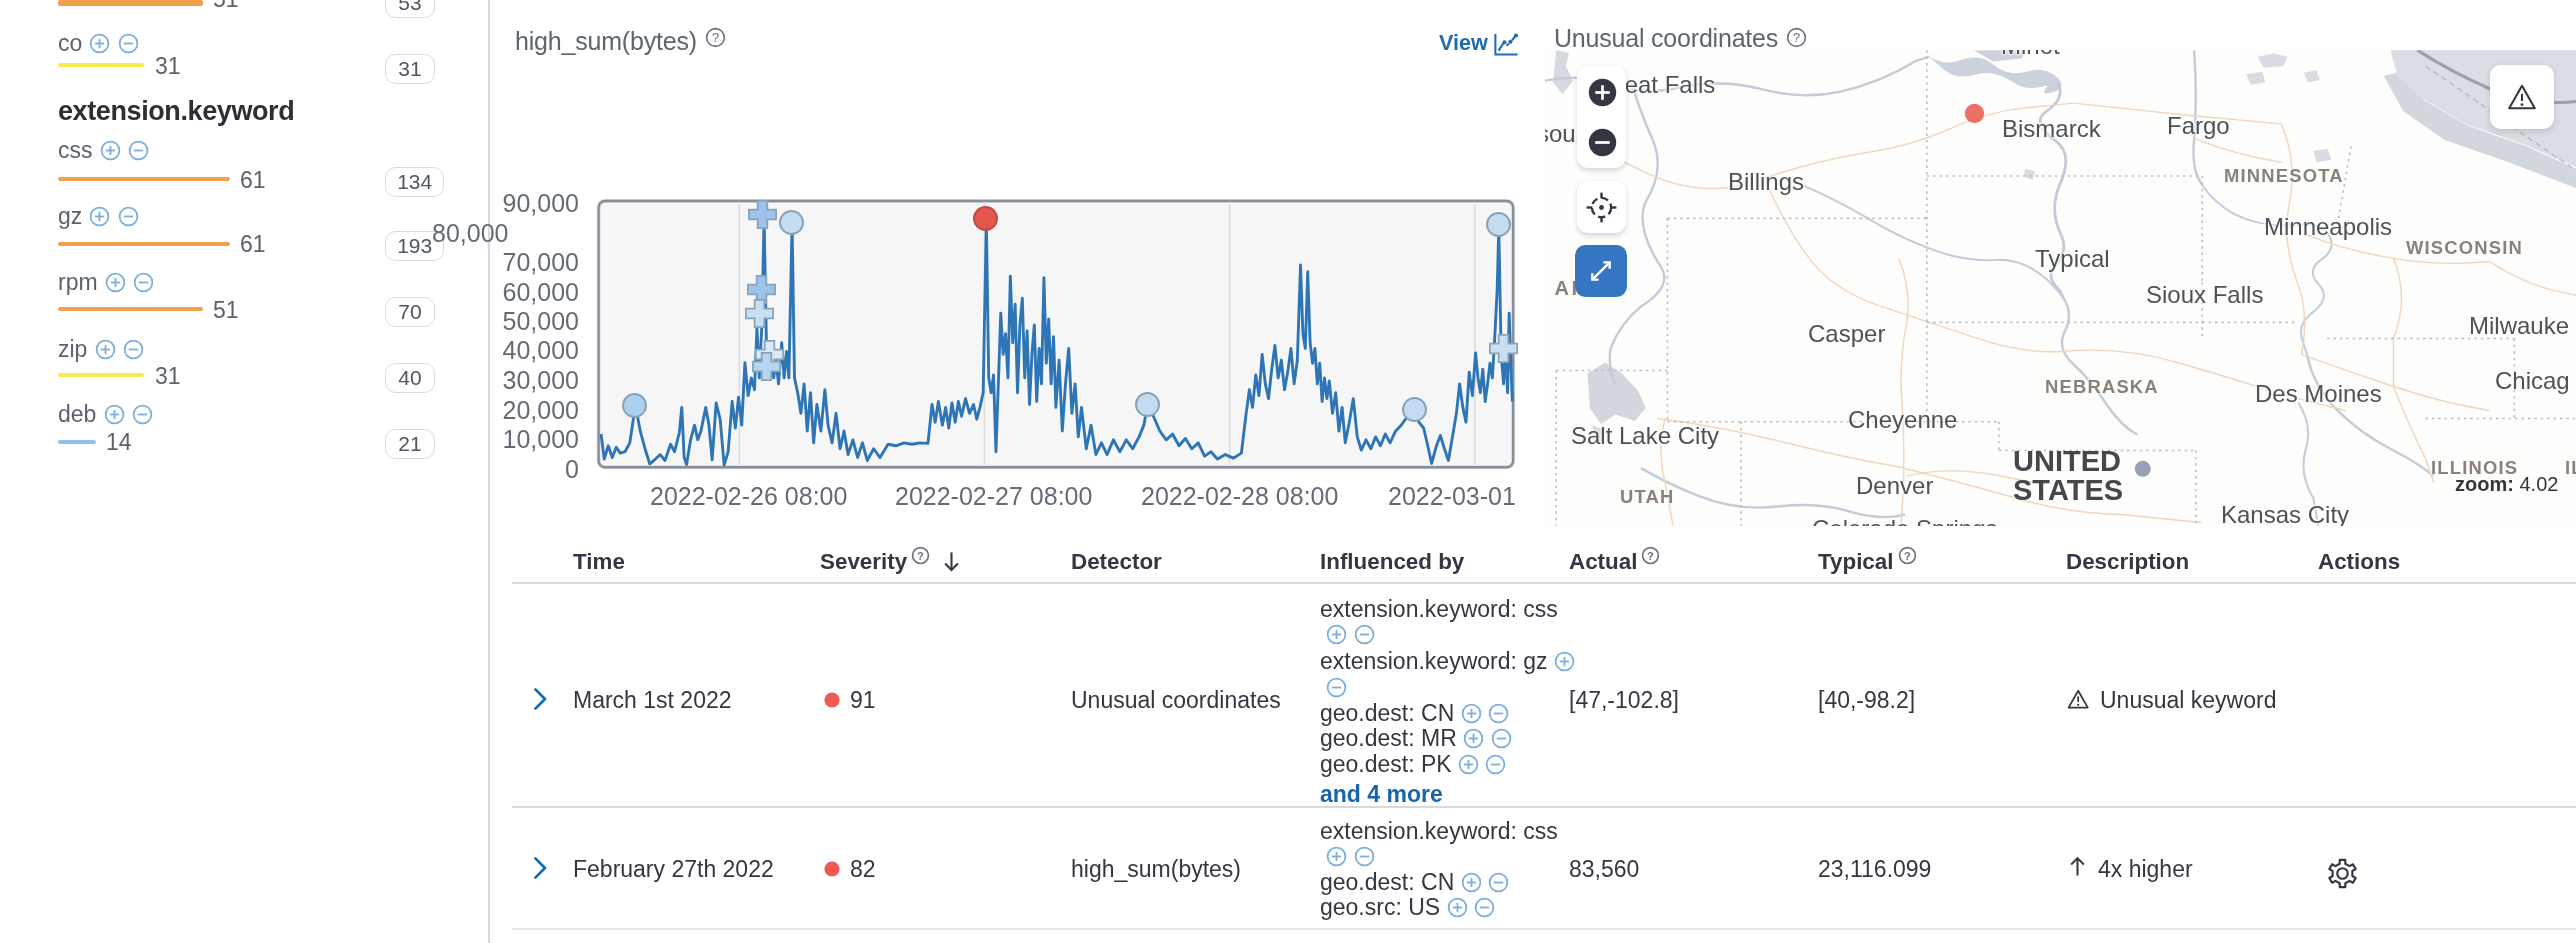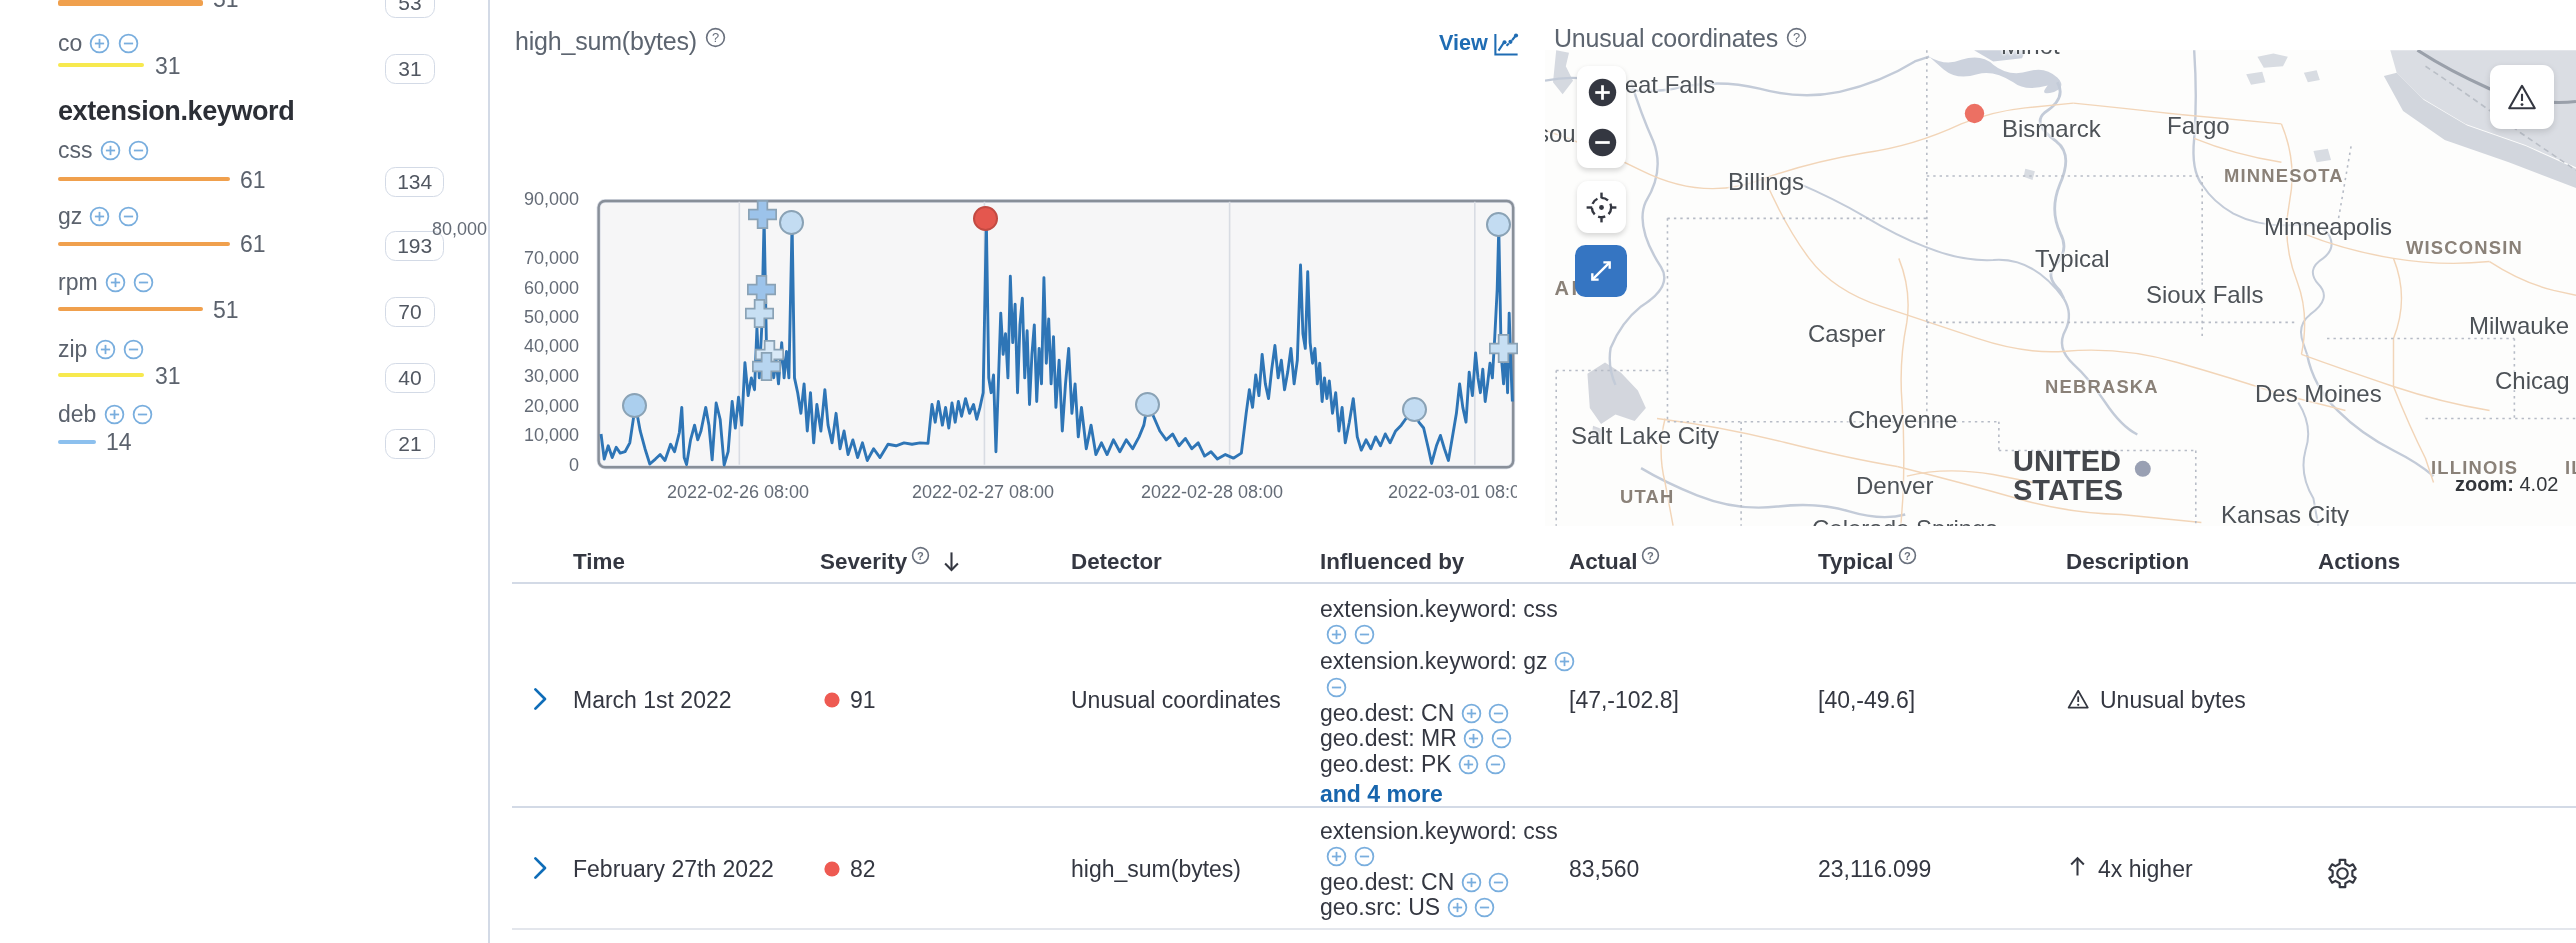--- a/index.html
+++ b/index.html
@@ -4,21 +4,21 @@
 html,body{margin:0;padding:0;}
 body{width:2576px;height:943px;background:#fff;font-family:"Liberation Sans",sans-serif;
      color:#343741;overflow:hidden;position:relative;}
 .abs{position:absolute;}
 .lblrow{position:absolute;display:flex;align-items:center;font-size:23px;color:#5b626d;white-space:nowrap;justify-content:flex-end;}
 .lblrow svg{margin-left:7.2px;}
 .val{font-size:23px;color:#5b626d;white-space:nowrap;}
 .badge{position:absolute;box-sizing:border-box;height:30px;border:1.6px solid #d3dae6;border-radius:10.4px;
   font-size:21px;color:#515761;display:flex;align-items:center;justify-content:center;padding:0 11.2px;background:#fff;min-width:50px;}
 .bar{position:absolute;height:4px;border-radius:2px;}
-.axlab{font-size:18px;color:#646b76;white-space:nowrap;}
+.axlab{font-size:25px;color:#646b76;white-space:nowrap;}
 .citylab{position:absolute;font-size:24px;color:#4d5257;white-space:nowrap;
   text-shadow:0 0 3.2px #fff,0 0 3.2px #fff,0 0 3.2px #fff;}
 .statelab{position:absolute;font-size:18.4px;font-weight:bold;color:#8a8178;letter-spacing:1.2px;white-space:nowrap;
   text-shadow:0 0 3.2px #fff,0 0 3.2px #fff;}
 .tcell{position:absolute;font-size:23px;color:#343741;white-space:nowrap;}
 .hcell{position:absolute;display:flex;align-items:center;font-size:22.4px;font-weight:bold;color:#343741;white-space:nowrap;}
 .infrow{position:absolute;display:flex;align-items:center;font-size:23px;color:#343741;white-space:nowrap;}
 .infrow svg{margin-left:6.4px;}
 </style></head><body>
 <div class="bar" style="left:58px;top:0px;width:145px;height:5.6px;background:#f0a04d"></div>
@@ -378,27 +378,27 @@
 <div class="infrow" style="left:1320px;top:751px;height:26px">geo.dest: PK<svg width="21" height="21" viewBox="0 0 26 26" style="flex:none">
       <circle cx="13" cy="13" r="11" fill="none" stroke="#79aede" stroke-width="2.2"></circle>
       <line x1="7.279999999999999" y1="13" x2="18.72" y2="13" stroke="#79aede" stroke-width="2.2"></line>
       <line x1="13" y1="7.279999999999999" x2="13" y2="18.72" stroke="#79aede" stroke-width="2.2"></line>
     </svg><svg width="21" height="21" viewBox="0 0 26 26" style="flex:none">
       <circle cx="13" cy="13" r="11" fill="none" stroke="#79aede" stroke-width="2.2"></circle>
       <line x1="7.279999999999999" y1="13" x2="18.72" y2="13" stroke="#79aede" stroke-width="2.2"></line>
     </svg></div>
 <div class="abs" style="left:1320px;top:781px;font-size:23px;font-weight:bold;color:#1765ad">and 4 more</div>
 <div class="tcell" style="left:1569px;top:687px">[47,-102.8]</div>
-<div class="tcell" style="left:1818px;top:687px">[40,-49.6]</div>
+<div class="tcell" style="left:1818px;top:687px">[40,-98.2]</div>
 <svg class="abs" style="left:2067px;top:688px" width="22.4" height="22.4" viewBox="0 0 28 28">
 <path d="M14 3.5 L26 24.5 L2 24.5 Z" fill="none" stroke="#343741" stroke-width="2.2" stroke-linejoin="round"></path>
 <line x1="14" y1="10.5" x2="14" y2="17.5" stroke="#343741" stroke-width="2.2"></line>
 <circle cx="14" cy="21" r="1.4" fill="#343741"></circle>
   </svg>
-<div class="tcell" style="left:2100px;top:687px">Unusual bytes</div>
+<div class="tcell" style="left:2100px;top:687px">Unusual keyword</div>
 <svg class="abs" style="left:533px;top:856px" width="14.4" height="24" viewBox="0 0 18 30">
     <path d="M3 3 L15 15 L3 27" fill="none" stroke="#0f6db8" stroke-width="3.4" stroke-linecap="round" stroke-linejoin="round"></path>
   </svg>
 <div class="tcell" style="left:573px;top:856px">February 27th 2022</div>
 <svg class="abs" style="left:824px;top:861px" width="16" height="16" viewBox="0 0 20 20">
     <circle cx="10" cy="10" r="9.5" fill="#ee5a52"></circle>
   </svg>
 <div class="tcell" style="left:850px;top:856px">82</div>
 <div class="tcell" style="left:1071px;top:856px">high_sum(bytes)</div>
 <div class="infrow" style="left:1320px;top:818px;height:26px">extension.keyword: css</div>

